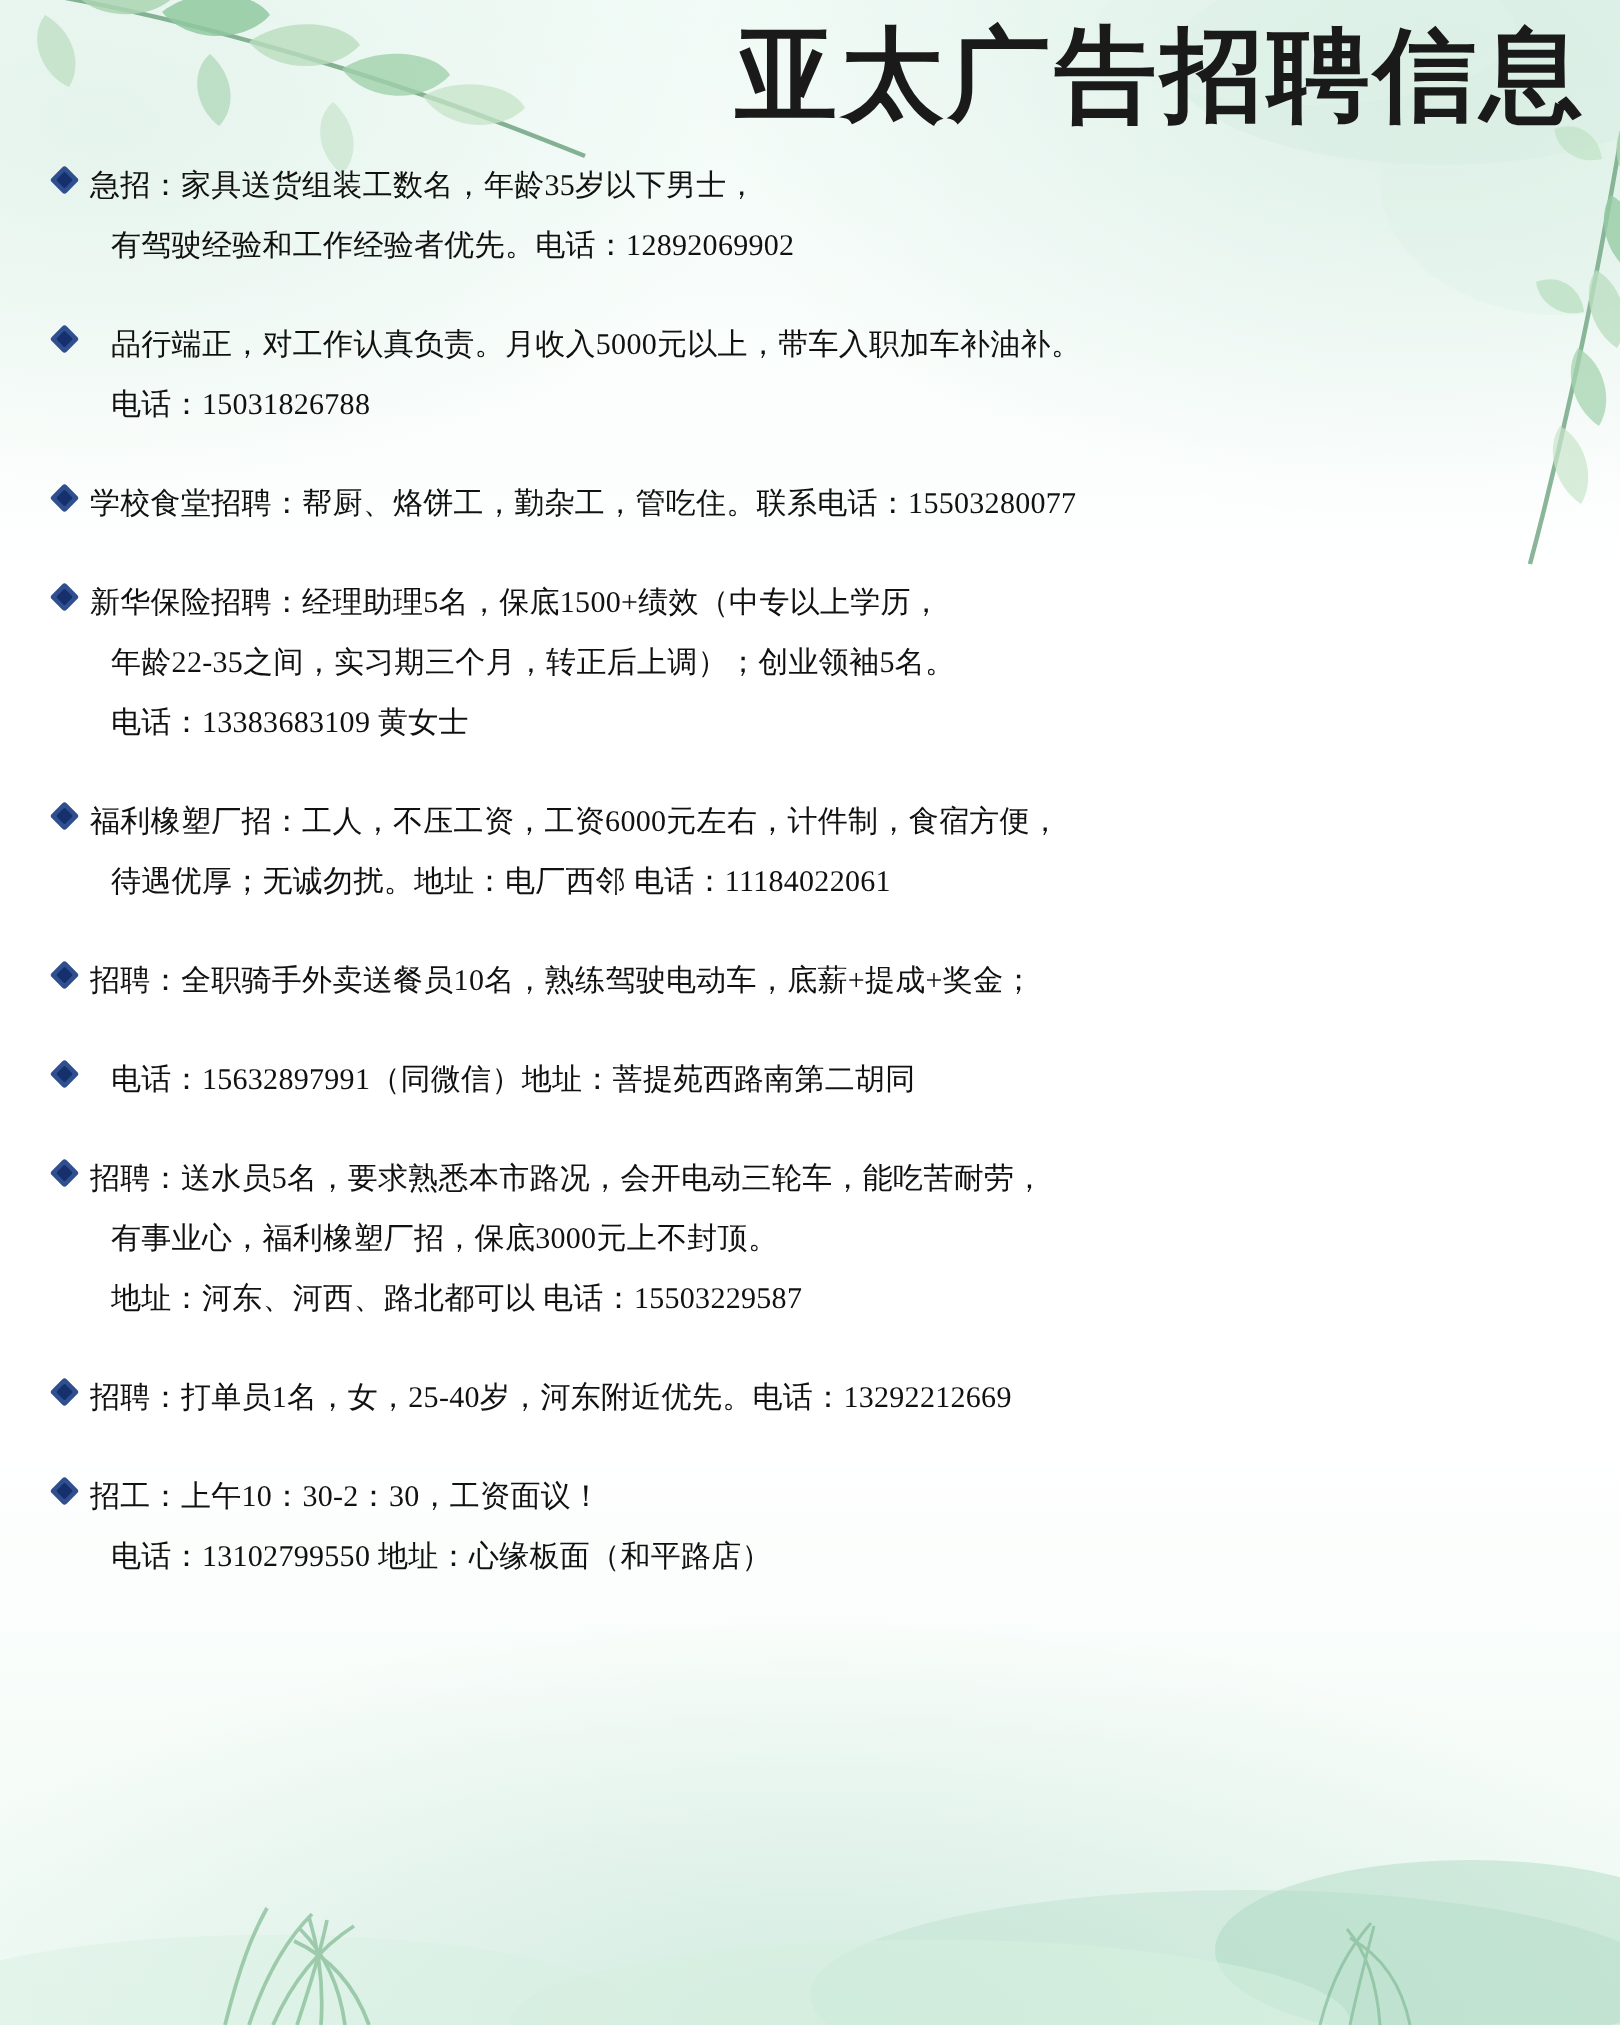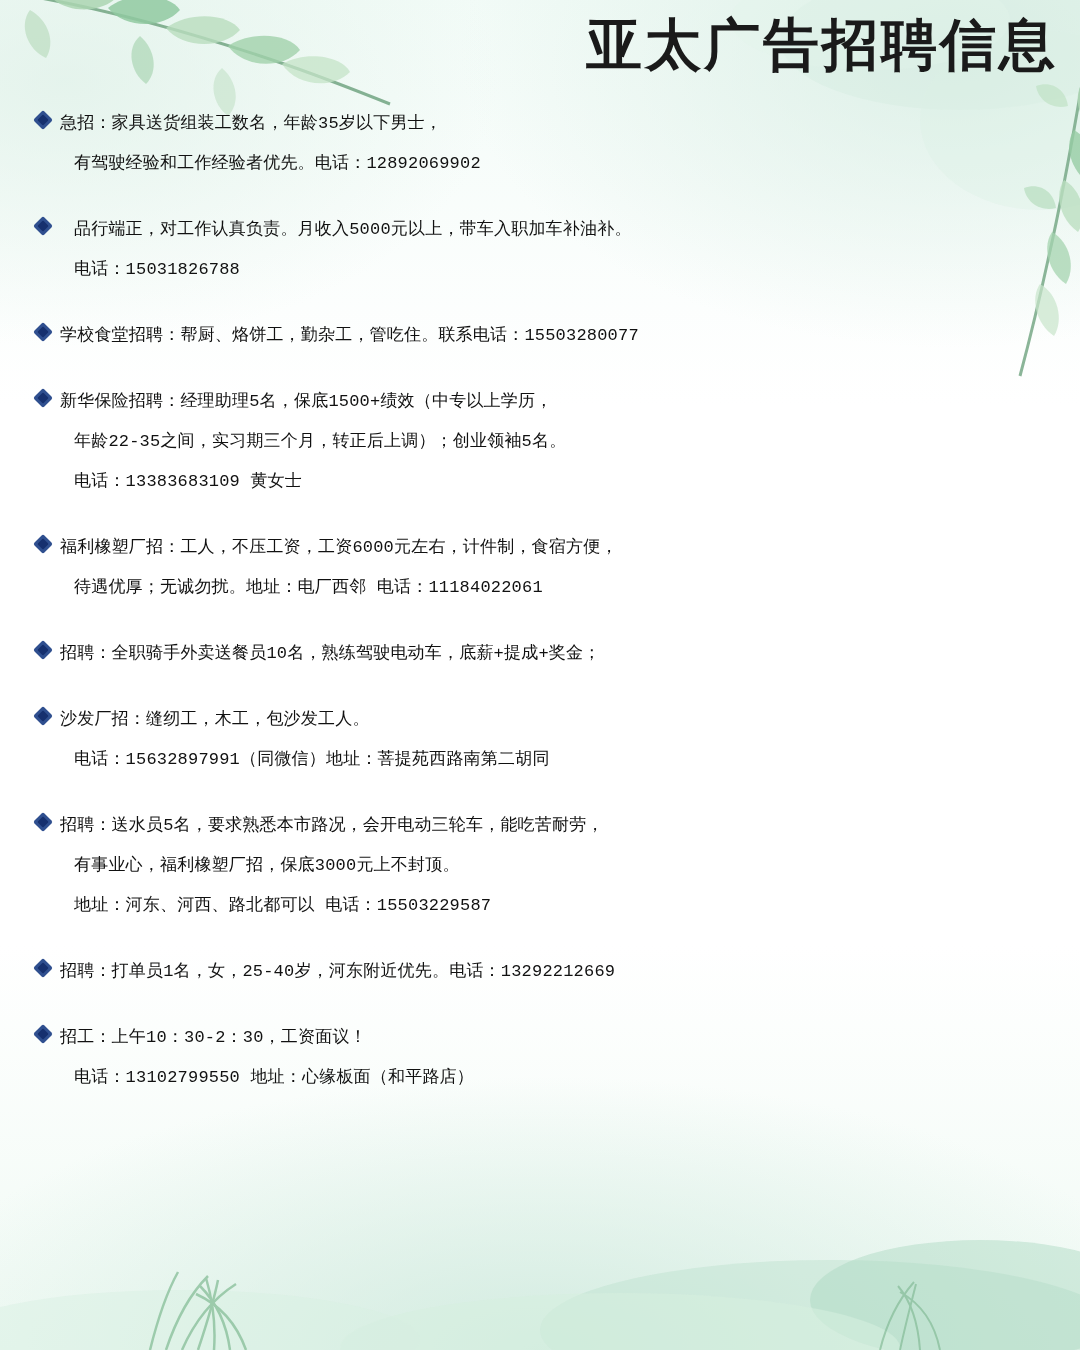--- a/index.html
+++ b/index.html
@@ -54,21 +54,21 @@
   
   .header {
     position: absolute;
     top: 14px;
     right: 22px;
     text-align: right;
     z-index: 5;
   }
   .header-title {
     font-family: "DejaVu Sans", "Liberation Sans", sans-serif;
-    font-size: 56px;
+    font-size: 68px;
     font-weight: bold;
     color: #1a1a1a;
     letter-spacing: 3px;
     line-height: 1.1;
     white-space: nowrap;
   }
 
   
   .ad-list {
     position: absolute;
@@ -96,22 +96,22 @@
     content: "";
     position: absolute;
     left: 3px;
     top: 3px;
     width: 8px;
     height: 8px;
     background: #16306e;
     border-radius: 1px;
   }
   .ad-line {
-    font-family: Liberation Mono, monospace;
-    font-size: 17px;
+    font-family: Liberation Serif, serif;
+    font-size: 20px;
     line-height: 40px;
     color: #111111;
     letter-spacing: 0.2px;
     white-space: nowrap;
   }
   .ad-line.indent {
     padding-left: 14px;
   }
 </style>
 </head>
@@ -185,21 +185,20 @@
       <div class="ad-line indent">待遇优厚；无诚勿扰。地址：电厂西邻 电话：11184022061</div>
     </div>
 
     <div class="ad-item">
       <span class="bullet"></span>
       <div class="ad-line">招聘：全职骑手外卖送餐员10名，熟练驾驶电动车，底薪+提成+奖金；</div>
     </div>
 
     <div class="ad-item">
       <span class="bullet"></span>
-      <div class="ad-line">沙发厂招：缝纫工，木工，包沙发工人。</div>
       <div class="ad-line indent">电话：15632897991（同微信）地址：菩提苑西路南第二胡同</div>
     </div>
 
     <div class="ad-item">
       <span class="bullet"></span>
       <div class="ad-line">招聘：送水员5名，要求熟悉本市路况，会开电动三轮车，能吃苦耐劳，</div>
       <div class="ad-line indent">有事业心，福利橡塑厂招，保底3000元上不封顶。</div>
       <div class="ad-line indent">地址：河东、河西、路北都可以  电话：15503229587</div>
     </div>
 

